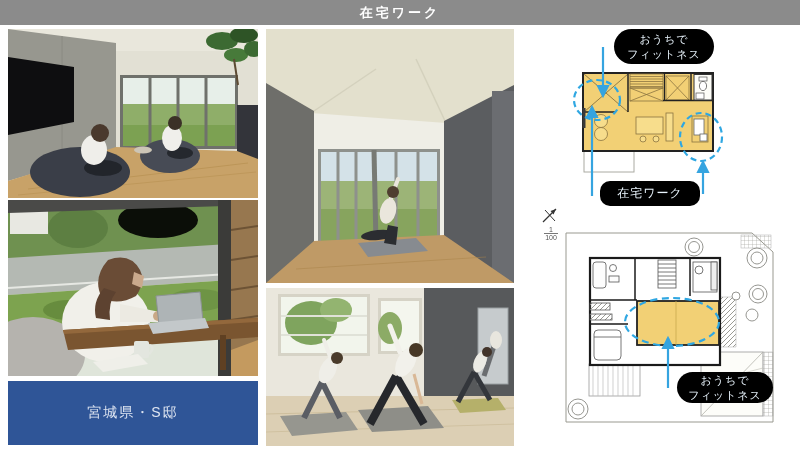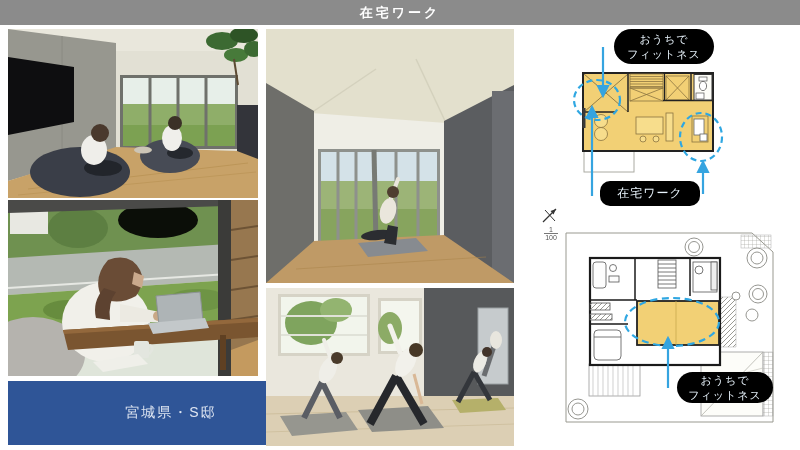--- a/index.html
+++ b/index.html
@@ -7,21 +7,21 @@
          font-family:"Liberation Sans","DejaVu Sans",sans-serif;}
   .abs{position:absolute;}
   
   .header{left:0;top:0;width:800px;height:25px;background:#8b8b8b;display:flex;
           align-items:center;justify-content:center;}
   .header span{color:#ffffff;font-size:13px;font-weight:bold;letter-spacing:3px;}
   
   .photo{display:block;background:#e8e6dc;}
   
   .loc-box{left:8px;top:381px;width:250px;height:64px;background:#2f5597;display:flex;
-           align-items:center;justify-content:center;padding-left:38px;}
+           align-items:center;justify-content:center;}
   .loc-box span{color:#dfe6f2;font-size:14px;letter-spacing:2px;}
   
   .callout{background:#000000;color:#eaf5fe;display:flex;flex-direction:column;
            align-items:center;justify-content:center;line-height:1.3;letter-spacing:1px;
            text-align:center;}
   .callout-2f-fitness{left:614px;top:29px;width:100px;height:35px;border-radius:18px;font-size:11px;}
   .callout-2f-work{left:600px;top:181px;width:100px;height:25px;border-radius:10px;font-size:12px;}
   .callout-1f-fitness{left:677px;top:372px;width:96px;height:31px;border-radius:16px;font-size:11px;}
   
   .scale{left:542px;top:226px;width:18px;text-align:center;font-size:7px;color:#555;line-height:1.05;}

